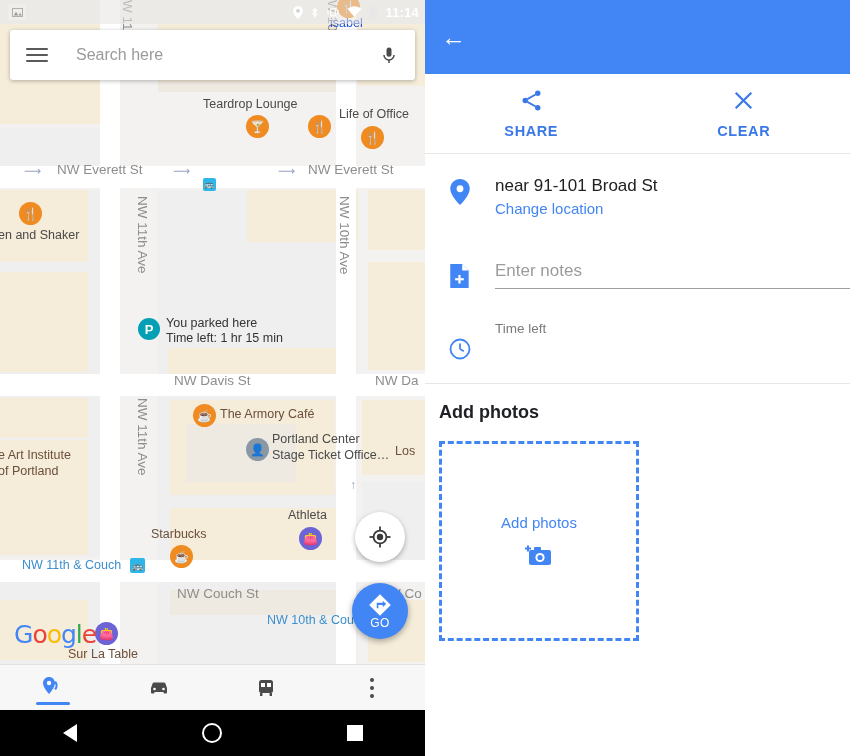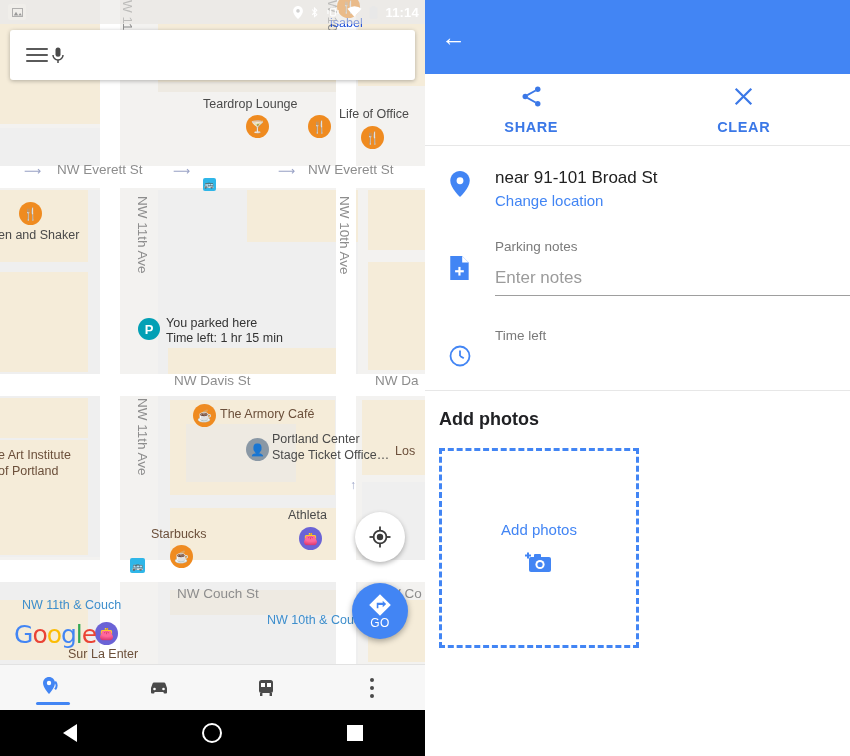--- a/index.html
+++ b/index.html
@@ -120,21 +120,21 @@
   .sys-rec  { width:16px;height:16px;background:#fff; }
 
   
   .phone-right { position:relative; width:425px; height:756px; background:#fff; overflow:hidden; }
   .appbar {
     height:74px; background:#4285f4; display:flex; align-items:center; padding:0 0 0 16px; color:#fff;
   }
   .appbar .back { font-size:25px; line-height:1; width:34px; }
   .appbar .title { font-size:20px; font-weight:bold; margin-left:16px; }
 
-  .actions { display:flex; height:72px; align-items:center; border-bottom:1px solid #e7e7e7; }
+  .actions { display:flex; height:80px; align-items:center; border-bottom:1px solid #e7e7e7; }
   .action { flex:1; display:flex; flex-direction:column; align-items:center; justify-content:center; gap:10px; color:#3b78e7; }
   .action .lbl { font-size:14.5px; font-weight:bold; letter-spacing:.6px; }
 
   .row { display:flex; padding:18px 0 0 0; }
   .row .icocol { width:70px; display:flex; justify-content:center; padding-top:3px; }
   .row .body { flex:1; padding-right:8px; }
 
   .addr { font-size:17px; color:#212121; }
   .changeloc { font-size:15px; color:#4285f4; margin-top:4px; }
   .sub-lbl { font-size:13.5px; color:#7a7a7a; }
@@ -240,26 +240,26 @@
       <div class="poi-lbl" style="left:395px;top:444px;">Los</div>
 
       <div class="poi-lbl" style="left:-2px;top:448px;">e Art Institute</div>
       <div class="poi-lbl" style="left:-2px;top:464px;">of Portland</div>
 
       <div class="poi-lbl" style="left:151px;top:527px;">Starbucks</div>
       <div class="poi-pin" style="left:170px;top:545px;">☕</div>
       <div class="poi-lbl gray" style="left:288px;top:508px;">Athleta</div>
       <div class="poi-pin purple" style="left:299px;top:527px;">👛</div>
 
-      <div class="poi-lbl" style="left:22px;top:558px;color:#3d8ecc;margin-top:40px;">NW 11th &amp; Couch</div>
+      <div class="poi-lbl" style="left:22px;top:558px;color:#3d8ecc;">NW 11th &amp; Couch</div>
       <div class="transit-box" style="left:130px;top:558px;">🚌</div>
       <div class="poi-lbl" style="left:267px;top:613px;color:#3d8ecc;">NW 10th &amp; Couc</div>
 
       <div class="poi-pin purple" style="left:95px;top:622px;">👛</div>
-      <div class="poi-lbl" style="left:68px;top:647px;">Sur La Enter</div>
+      <div class="poi-lbl" style="left:68px;top:647px;">Sur La Table</div>
 
       <div class="poi-pin" style="left:337px;top:-5px;">🍴</div>
       <div class="poi-lbl" style="left:330px;top:16px;color:#1d4ed8;">isabel</div>
     </div>
 
     <div class="parked-wrap">
       <div class="parked-pin">P</div>
       <div class="parked-txt">
         <div>You parked here</div>
         <div>Time left: 1 hr 15 min</div>
@@ -288,20 +288,21 @@
       </svg>
       <div class="golbl">GO</div>
     </div>
 
     <div class="searchbar">
       <div class="hamburger">
           <i></i>
           <i></i>
           <i></i>
         </div>
+      <div class="search-ph">Search here</div>
       <svg width="20" height="24" viewBox="0 0 24 24">
         <rect x="9" y="3" width="6" height="11" rx="3" fill="#4a4a4a"></rect>
         <path d="M6 12 a6 6 0 0 0 12 0" fill="none" stroke="#4a4a4a" stroke-width="1.8"></path>
         <line x1="12" y1="18" x2="12" y2="21.5" stroke="#4a4a4a" stroke-width="1.8"></line>
       </svg>
     </div>
 
     <div class="statusbar">
       <div class="sb-note">
         <svg width="11" height="9" viewBox="0 0 14 12">
@@ -425,21 +426,20 @@
     <div class="row" style="padding-top:30px;">
       <div class="icocol" style="padding-top:16px;">
         <svg width="22" height="26" viewBox="0 0 20 24">
           <path d="M1 1 h11 l6 6 v16 h-17 z" fill="#4285f4"></path>
           <path d="M12 1 v6 h6 z" fill="#fff"></path>
           <line x1="9.5" y1="11" x2="9.5" y2="19" stroke="#fff" stroke-width="2"></line>
           <line x1="5.5" y1="15" x2="13.5" y2="15" stroke="#fff" stroke-width="2"></line>
         </svg>
       </div>
       <div class="body" style="padding-right:0;">
-        <div class="sub-lbl">Parking notes</div>
         <div class="notes-input">Enter notes</div>
       </div>
     </div>
 
     <div class="row" style="padding-top:32px;">
       <div class="icocol" style="padding-top:16px;">
         <svg width="24" height="24" viewBox="0 0 24 24">
           <circle cx="12" cy="12" r="9.5" fill="none" stroke="#4285f4" stroke-width="1.8"></circle>
           <line x1="12" y1="6.5" x2="12" y2="12" stroke="#4285f4" stroke-width="1.8"></line>
           <line x1="12" y1="12" x2="15.8" y2="14.2" stroke="#4285f4" stroke-width="1.8"></line>

